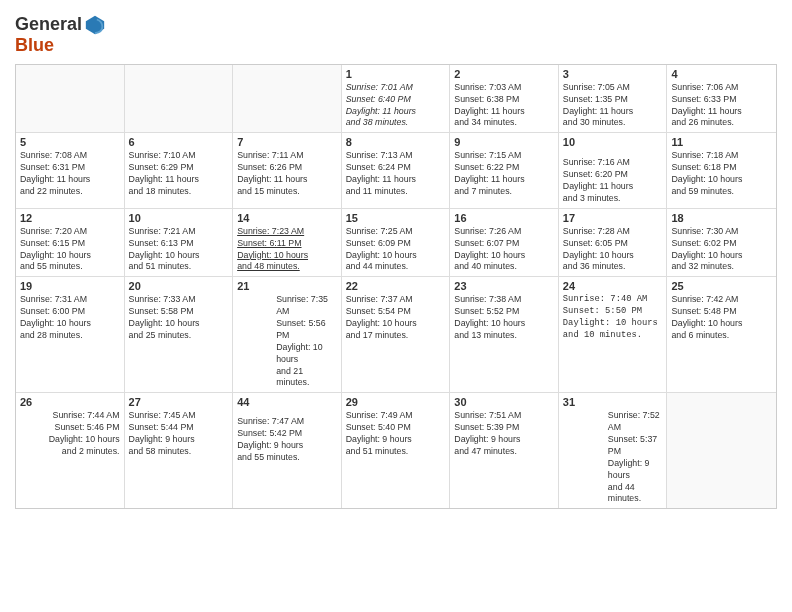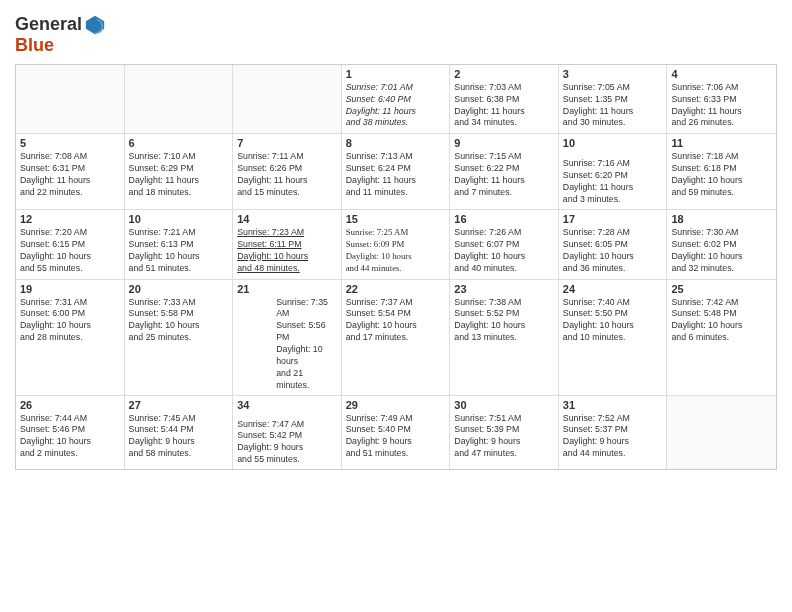--- a/index.html
+++ b/index.html
@@ -234,21 +234,21 @@
           </div>
           <div class="cal-cell">
             <div class="day-num">14</div>
             <div class="cell-detail" style="white-space: pre-line; text-decoration: underline;">Sunrise: 7:23 AM
 Sunset: 6:11 PM
 Daylight: 10 hours
 and 48 minutes.</div>
           </div>
           <div class="cal-cell">
             <div class="day-num">15</div>
-            <div class="cell-detail" style="white-space: pre-line; font-family: Liberation Serif, serif;">Sunrise: 7:25 AM
+            <div class="cell-detail" style="white-space: pre-line;">Sunrise: 7:25 AM
 Sunset: 6:09 PM
 Daylight: 10 hours
 and 44 minutes.</div>
           </div>
           <div class="cal-cell">
             <div class="day-num">16</div>
             <div class="cell-detail" style="white-space: pre-line;">Sunrise: 7:26 AM
 Sunset: 6:07 PM
 Daylight: 10 hours
 and 40 minutes.</div>
@@ -299,50 +299,50 @@
           </div>
           <div class="cal-cell">
             <div class="day-num">23</div>
             <div class="cell-detail" style="white-space: pre-line;">Sunrise: 7:38 AM
 Sunset: 5:52 PM
 Daylight: 10 hours
 and 13 minutes.</div>
           </div>
           <div class="cal-cell">
             <div class="day-num">24</div>
-            <div class="cell-detail" style="white-space: pre-line;">Sunrise: 7:40 AM
+            <div class="cell-detail" style="white-space: pre-line; font-family: Liberation Mono, monospace;">Sunrise: 7:40 AM
 Sunset: 5:50 PM
 Daylight: 10 hours
 and 10 minutes.</div>
           </div>
           <div class="cal-cell">
             <div class="day-num">25</div>
             <div class="cell-detail" style="white-space: pre-line;">Sunrise: 7:42 AM
 Sunset: 5:48 PM
 Daylight: 10 hours
 and 6 minutes.</div>
           </div>
         </div>
         <div class="cal-row">
           <div class="cal-cell">
             <div class="day-num">26</div>
-            <div class="cell-detail" style="white-space: pre-line;">Sunrise: 7:44 AM
+            <div class="cell-detail" style="white-space: pre-line; text-align: right;">Sunrise: 7:44 AM
 Sunset: 5:46 PM
 Daylight: 10 hours
 and 2 minutes.</div>
           </div>
           <div class="cal-cell">
             <div class="day-num">27</div>
             <div class="cell-detail" style="white-space: pre-line;">Sunrise: 7:45 AM
 Sunset: 5:44 PM
 Daylight: 9 hours
 and 58 minutes.</div>
           </div>
           <div class="cal-cell">
-            <div class="day-num">34</div>
+            <div class="day-num">44</div>
             <div class="cell-detail" style="white-space: pre-line; margin-top: 8px;">Sunrise: 7:47 AM
 Sunset: 5:42 PM
 Daylight: 9 hours
 and 55 minutes.</div>
           </div>
           <div class="cal-cell">
             <div class="day-num">29</div>
             <div class="cell-detail" style="white-space: pre-line;">Sunrise: 7:49 AM
 Sunset: 5:40 PM
 Daylight: 9 hours
@@ -350,21 +350,21 @@
           </div>
           <div class="cal-cell">
             <div class="day-num">30</div>
             <div class="cell-detail" style="white-space: pre-line;">Sunrise: 7:51 AM
 Sunset: 5:39 PM
 Daylight: 9 hours
 and 47 minutes.</div>
           </div>
           <div class="cal-cell">
             <div class="day-num">31</div>
-            <div class="cell-detail" style="white-space: pre-line;">Sunrise: 7:52 AM
+            <div class="cell-detail" style="white-space: pre-line; margin-left: 45px;">Sunrise: 7:52 AM
 Sunset: 5:37 PM
 Daylight: 9 hours
 and 44 minutes.</div>
           </div>
           <div class="cal-cell empty"></div>
         </div>
       </div>
   </div>
 </div>
 

